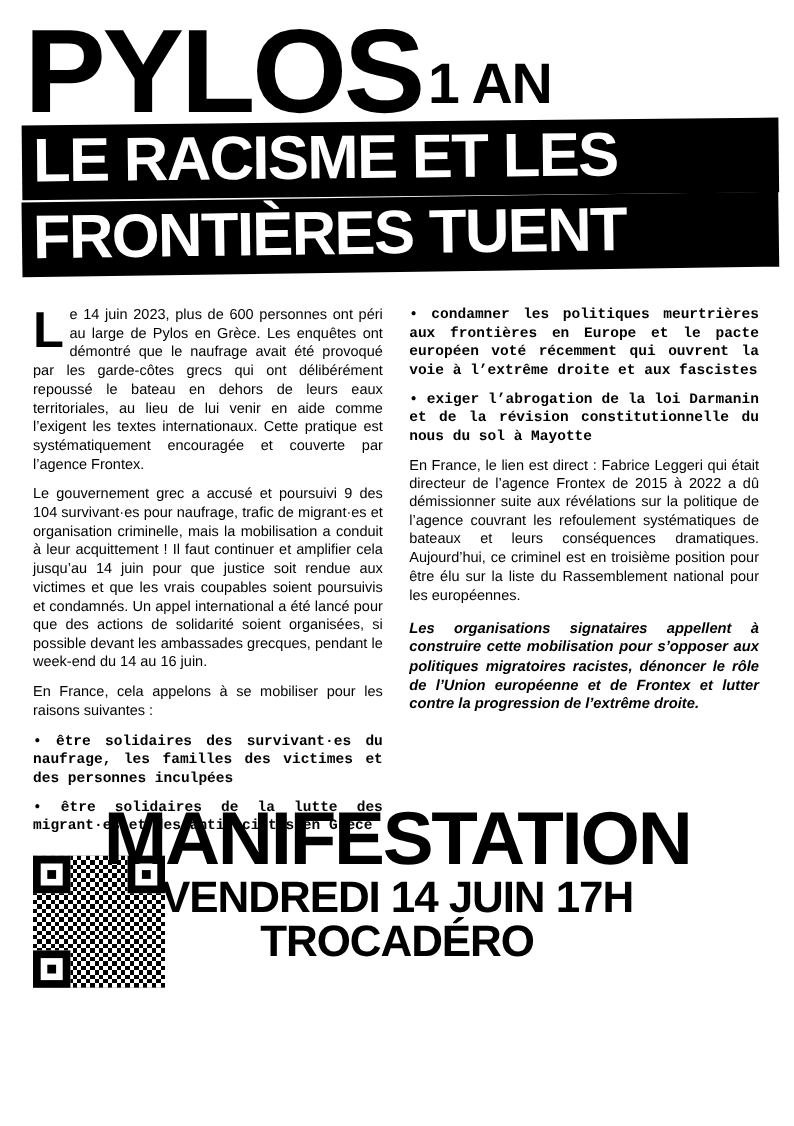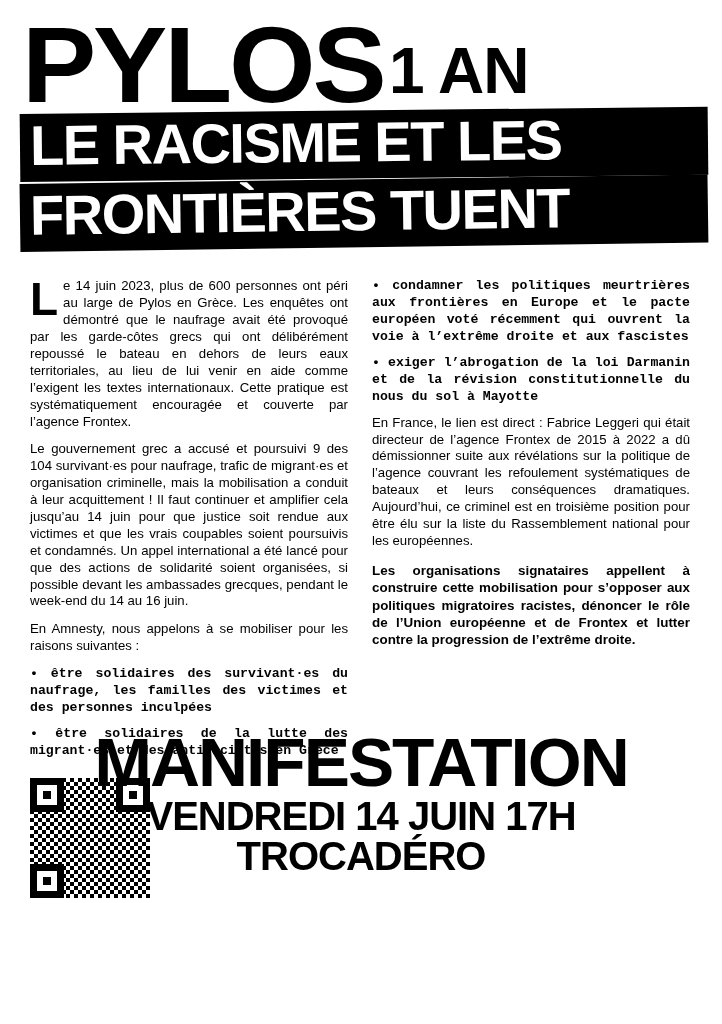--- a/index.html
+++ b/index.html
@@ -40,21 +40,21 @@
     font-weight: bold;
     font-size: 108px;
     letter-spacing: -3px;
     line-height: 0.80;
     transform: scaleX(1.03);
     transform-origin: left bottom;
   }
   .title-1an {
     font-family: "Liberation Sans", sans-serif;
     font-weight: bold;
-    font-size: 64px;
+    font-size: 52px;
     letter-spacing: -1px;
     line-height: 0.9;
     padding-left: 16px;
     padding-bottom: 8px;
     text-align: center;
   }
 
   .band {
     background: #000000;
     color: #ffffff;
@@ -166,20 +166,21 @@
 
   .qr-text {
     flex: 1 1 auto;
   }
 
   .col-right .final-block {
     font-weight: bold;
     font-size: 13.4px;
     line-height: 1.3;
     margin-top: 12px;
+    font-style: italic;
   }
 
   
   .footer {
     position: absolute;
     left: 0;
     right: 0;
     bottom: 12px;
     padding: 0 18px;
     box-sizing: border-box;
@@ -215,21 +216,21 @@
     <div class="band band-2">FRONTIÈRES TUENT</div>
   </div>
 
   <div class="columns">
 
     <div class="col col-left">
       <p class="dropcap-p">
         <span class="dropcap">L</span><span>e 14 juin 2023, plus de 600 personnes ont péri au large de Pylos en Grèce. Les enquêtes ont démontré que le naufrage avait été provoqué par les garde-côtes grecs qui ont délibérément repoussé le bateau en dehors de leurs eaux territoriales, au lieu de lui venir en aide comme l’exigent les textes internationaux. Cette pratique est systématiquement encouragée et couverte par l’agence Frontex.</span>
       </p>
       <p>Le gouvernement grec a accusé et poursuivi 9 des 104 survivant·es pour naufrage, trafic de migrant·es et organisation criminelle, mais la mobilisation a conduit à leur acquittement ! Il faut continuer et amplifier cela jusqu’au 14 juin pour que justice soit rendue aux victimes et que les vrais coupables soient poursuivis et condamnés. Un appel international a été lancé pour que des actions de solidarité soient organisées, si possible devant les ambassades grecques, pendant le week-end du 14 au 16 juin.</p>
-      <p>En Amnesty, nous appelons à se mobiliser pour les raisons suivantes :</p>
+      <p>En France, cela appelons à se mobiliser pour les raisons suivantes :</p>
       <p class="bullet">• être solidaires des survivant·es du naufrage, les familles des victimes et des personnes inculpées</p>
       <div class="left-bottom">
         <p class="bullet qr-text closing">• être solidaires de la lutte des migrant·es et des antiracistes en Grèce</p>
       </div>
       <div class="qr-wrap">
         <div class="qr"></div>
         <div class="qr-finder qr-tl"></div>
         <div class="qr-finder qr-tr"></div>
         <div class="qr-finder qr-bl"></div>
       </div>

